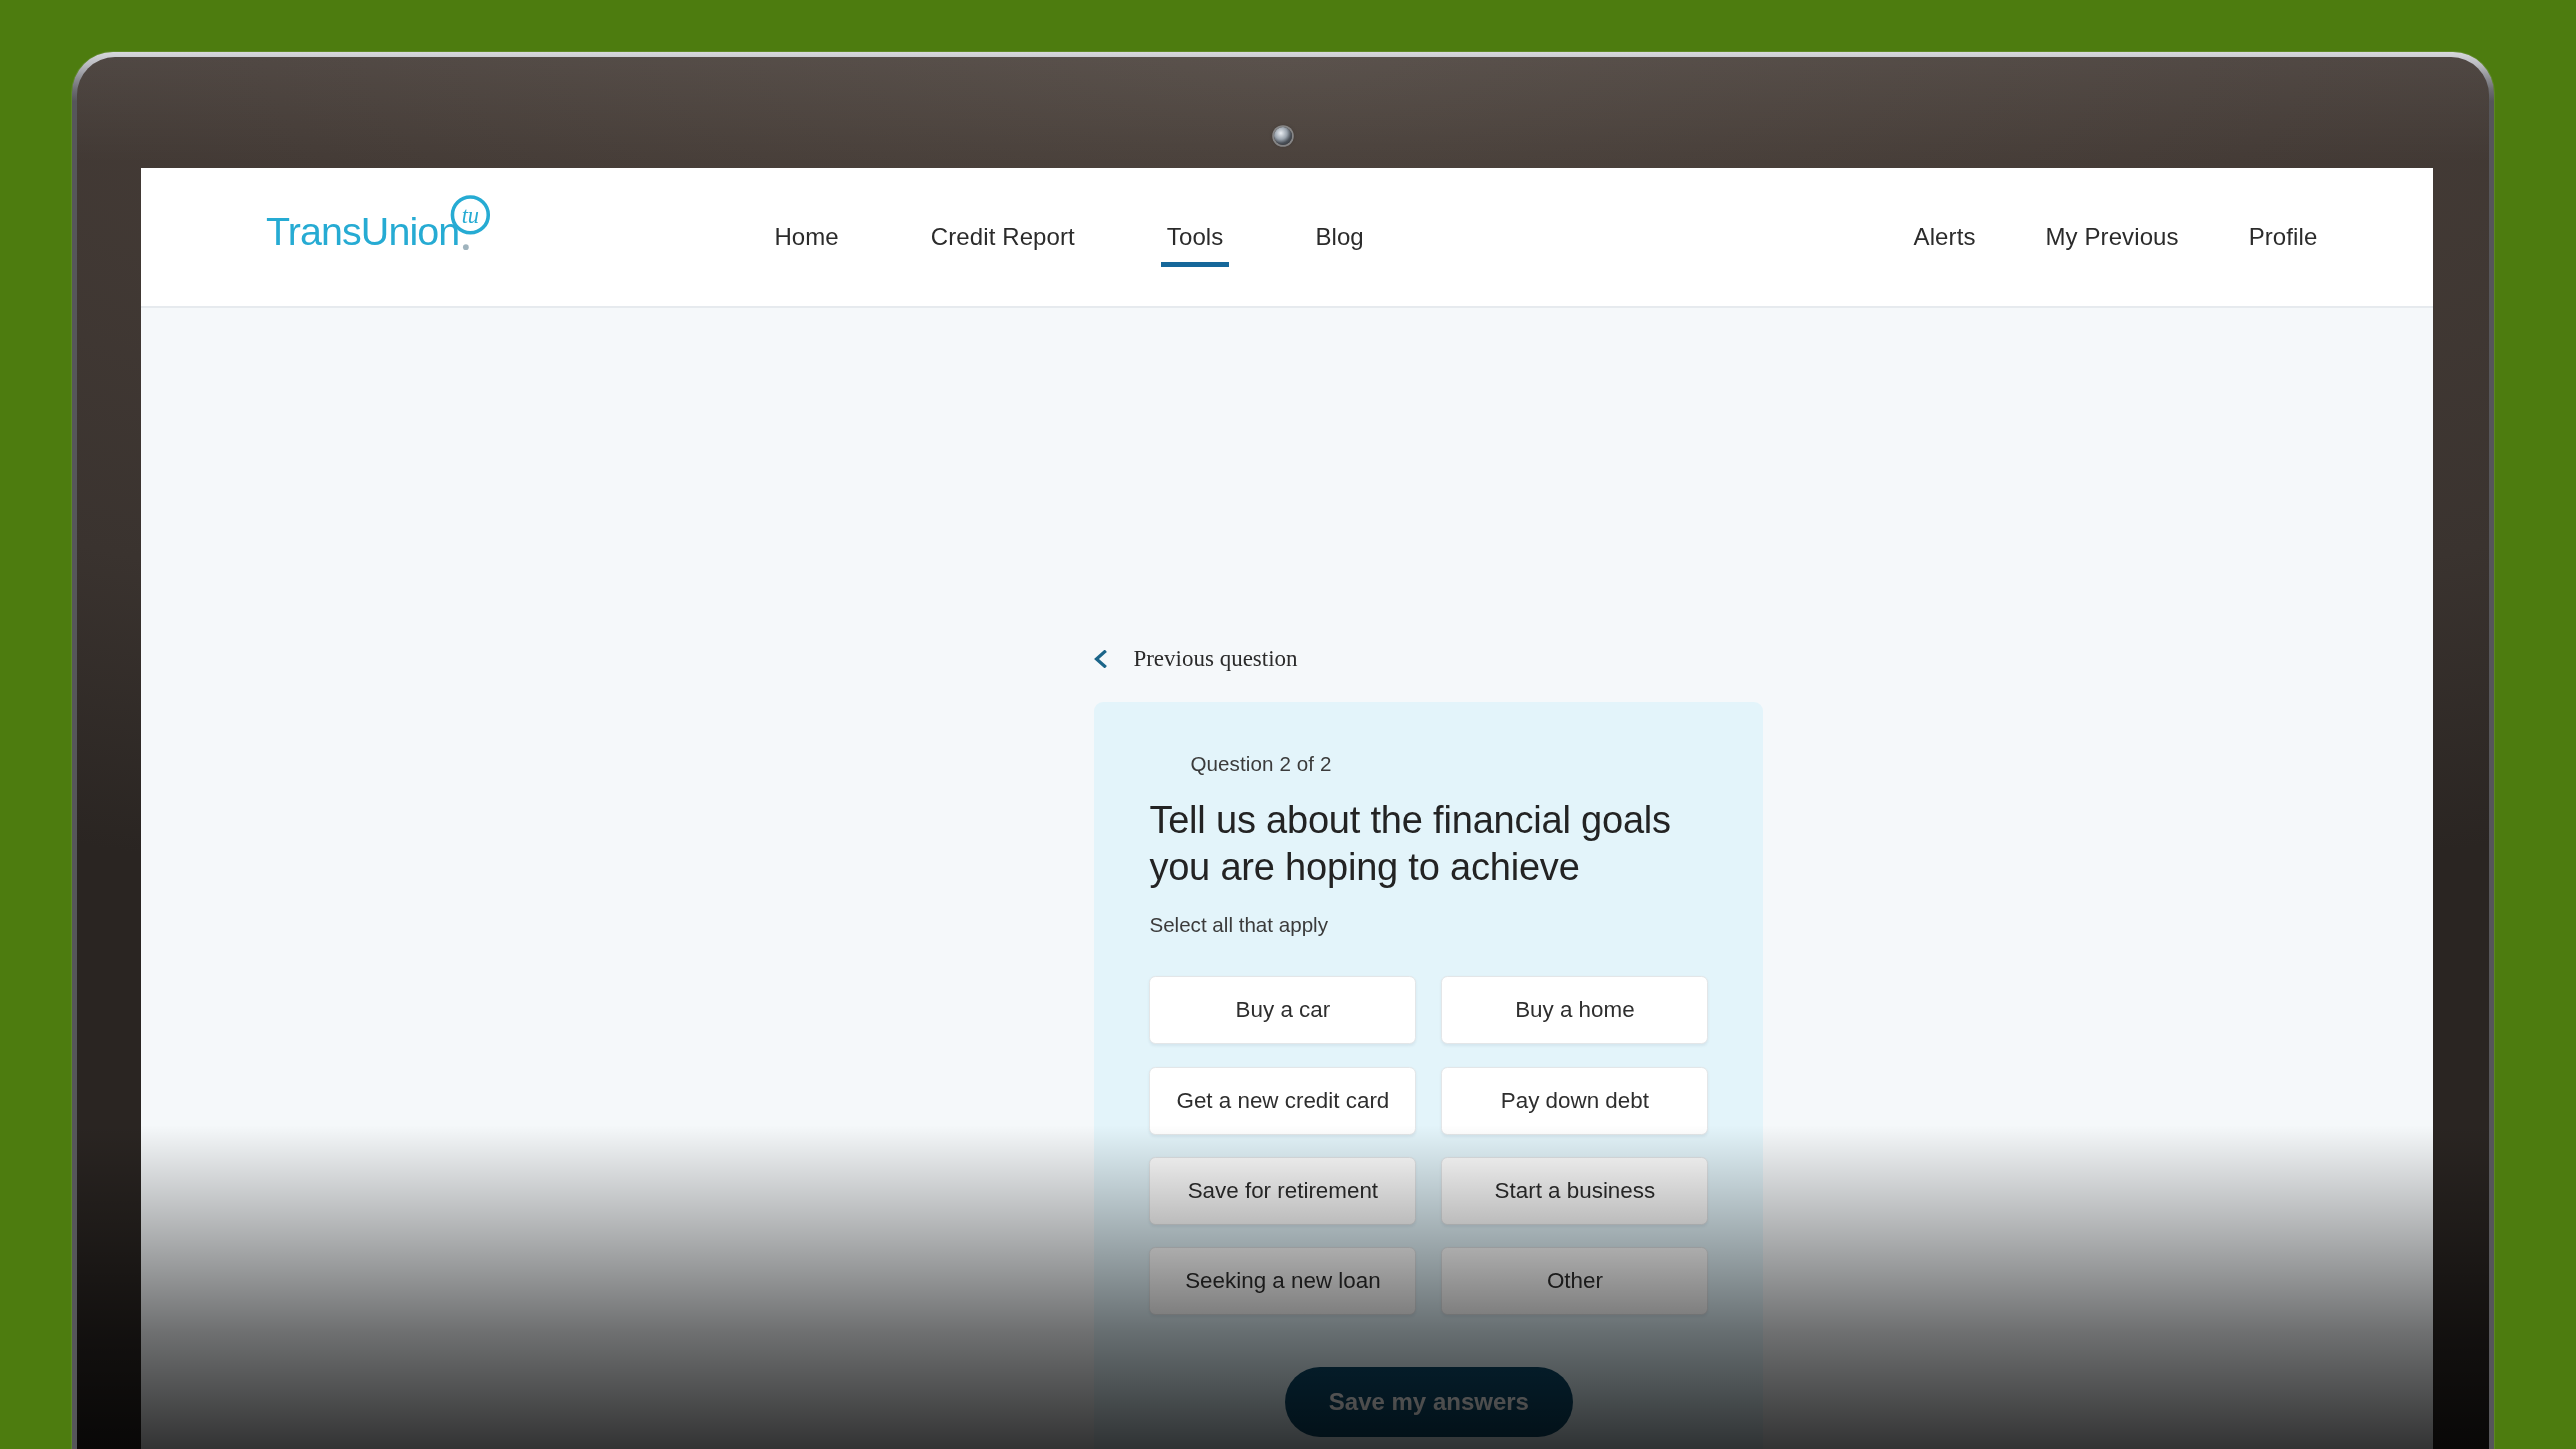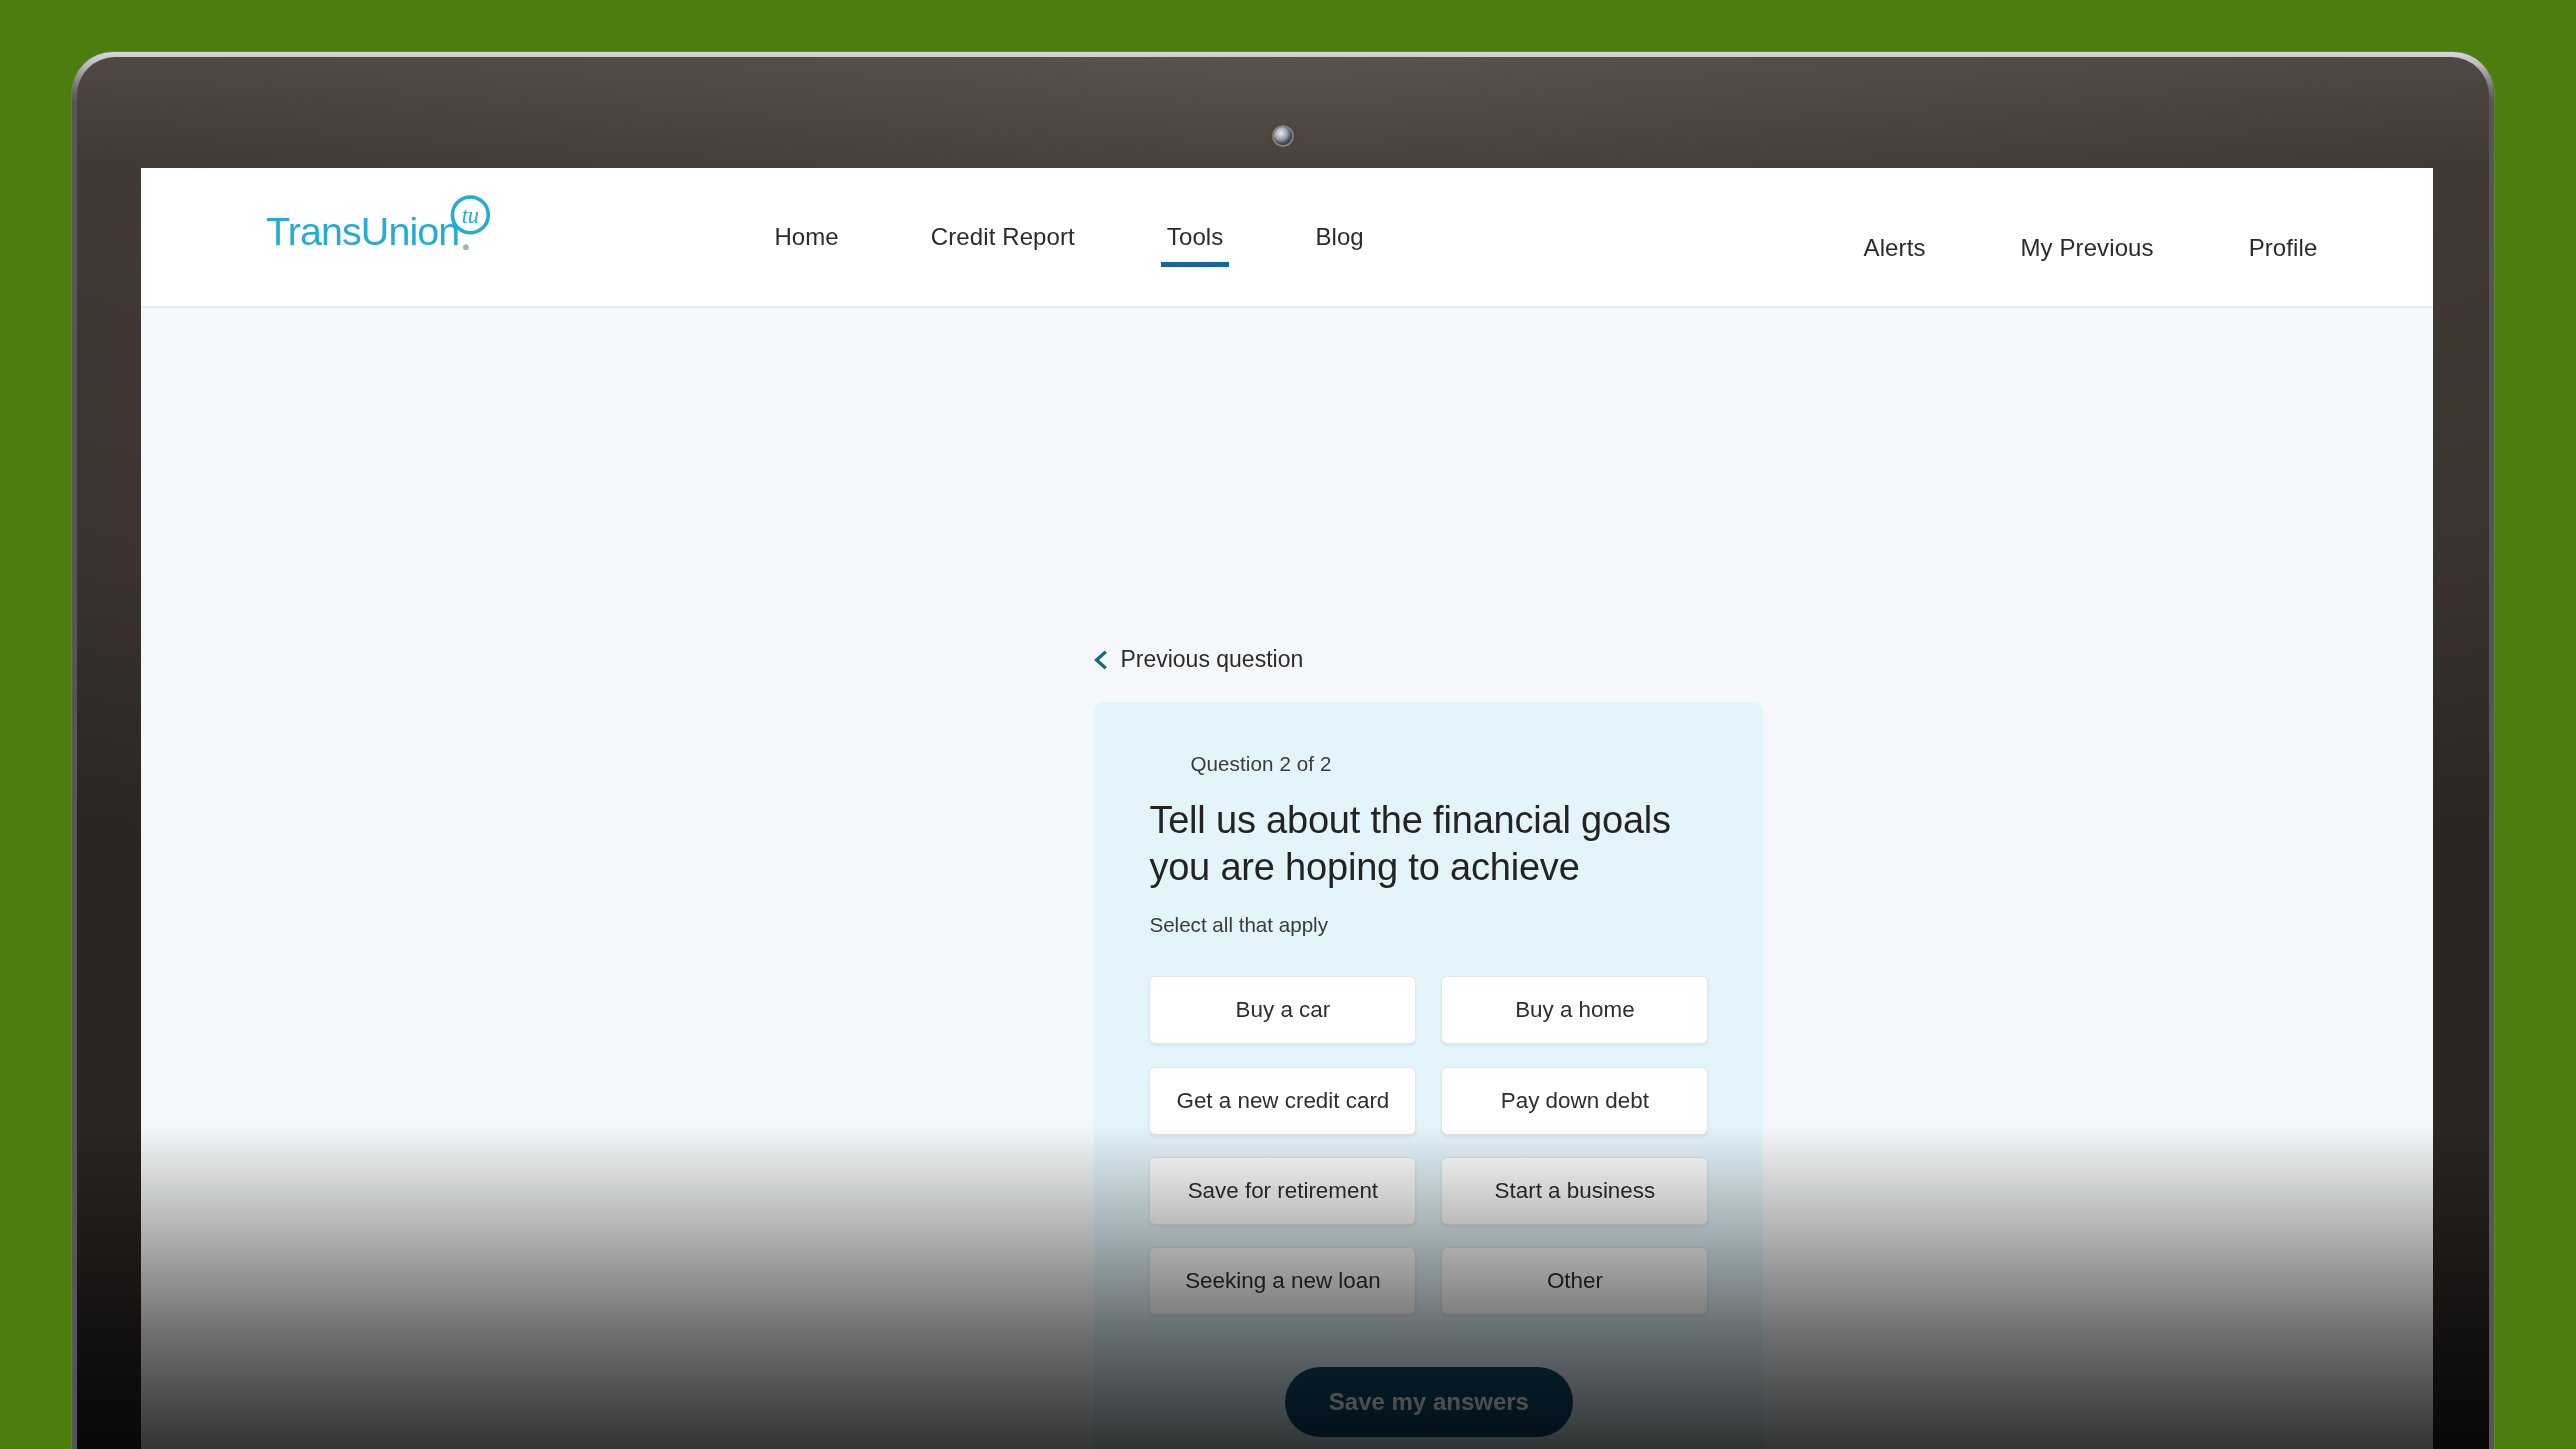--- a/index.html
+++ b/index.html
@@ -107,22 +107,22 @@
     align-items: center;
     gap: 49px;
   }
 
   .nav-right {
     position: absolute;
     right: 116px;
     top: 0;
     height: 160px;
     display: flex;
-    align-items: center;
-    gap: 52px;
+    align-items: flex-start;
+    gap: 27px;
   }
 
   .nav-link {
     position: relative;
     font-size: 24px;
     color: #2b2b2b;
     line-height: 138px;
     letter-spacing: 0.1px;
     white-space: nowrap;
     cursor: pointer;
@@ -150,22 +150,23 @@
     height: 1199px;
     background: #f5f8fa;
   }
 
   .back-link {
     position: absolute;
     left: 951px;
     top: 338px;
     display: flex;
     align-items: center;
-    gap: 10px;
+    gap: 23px;
     cursor: pointer;
+    font-family: Liberation Serif, serif;
   }
 
   .chev {
     display: block;
     width: 18px;
     height: 18px;
   }
 
   .back-label {
     font-size: 23px;

